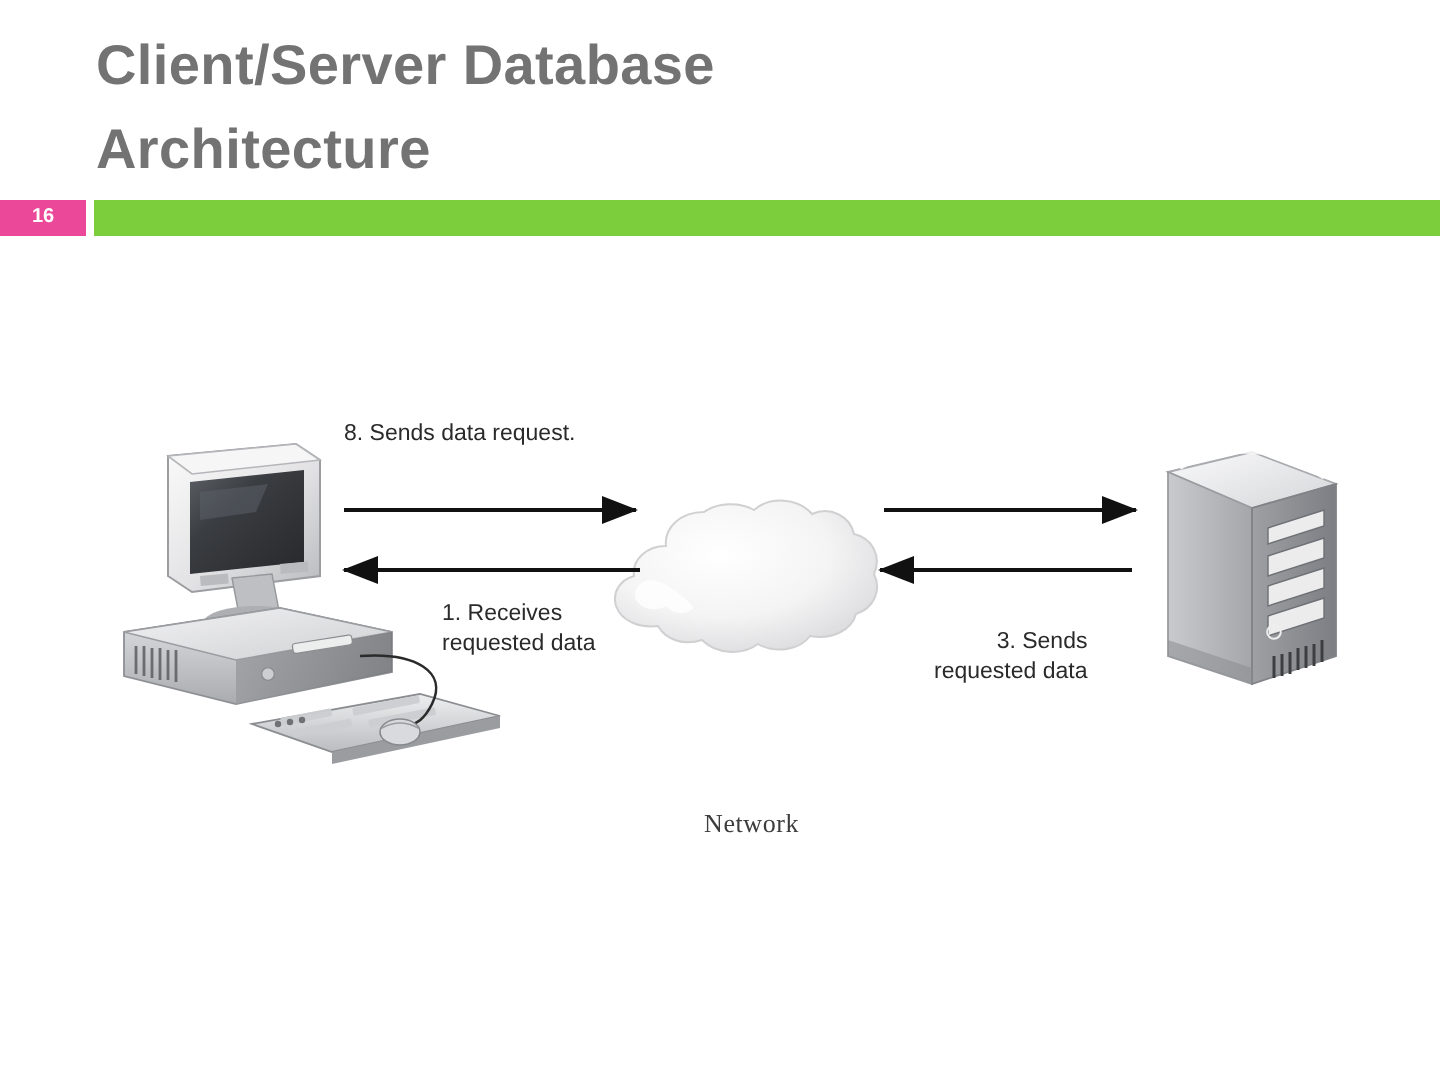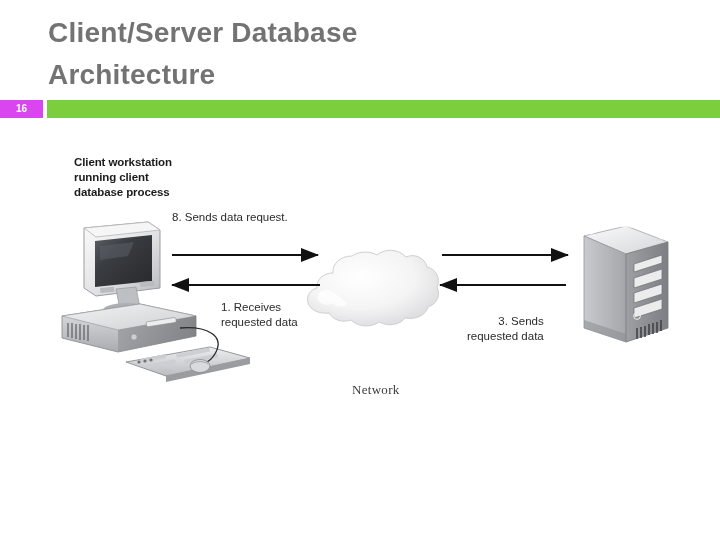--- a/index.html
+++ b/index.html
@@ -37,21 +37,21 @@
     top: 100px;
     width: 720px;
     height: 18px;
   }
   #page-badge {
     position: absolute;
     left: 0;
     top: 0;
     width: 43px;
     height: 18px;
-    background: #d946ef;
+    background: #ec4899;
   }
   #page-number {
     position: absolute;
     left: 0;
     top: 0;
     width: 43px;
     height: 18px;
     line-height: 18px;
     text-align: center;
     color: #ffffff;
@@ -132,21 +132,21 @@
     position: absolute;
     left: 0;
     top: 0;
     width: 720px;
     height: 290px;
   }
 
   #network-label {
     position: absolute;
     left: 352px;
-    top: 252px;
+    top: 274px;
     font-family: "Liberation Serif", serif;
     font-size: 13px;
     color: #3d3d3d;
     letter-spacing: 0.3px;
   }
 </style>
 </head>
 <body>
 
 <div id="slide-title">Client/Server Database
@@ -324,23 +324,20 @@
     <g>
       <line x1="442" y1="125" x2="568" y2="125" stroke="#111111" stroke-width="2" marker-end="url(#arrowHead)"></line>
     </g>
     <g>
       <line x1="440" y1="155" x2="566" y2="155" stroke="#111111" stroke-width="2" marker-start="url(#arrowHeadL)"></line>
     </g>
   </svg>
 
   <div id="network-label">Network</div>
 
-  <div class="dg-label bold" id="label-client">Client workstation
-running client
-database process</div>
 
 
   <div class="dg-label plain" id="label-step1">8. Sends data request.</div>
 
 
   <div class="dg-label plain" id="label-step4">1. Receives
 requested data</div>
 
   <div class="dg-label plain" id="label-step3">3. Sends
 requested data</div>

